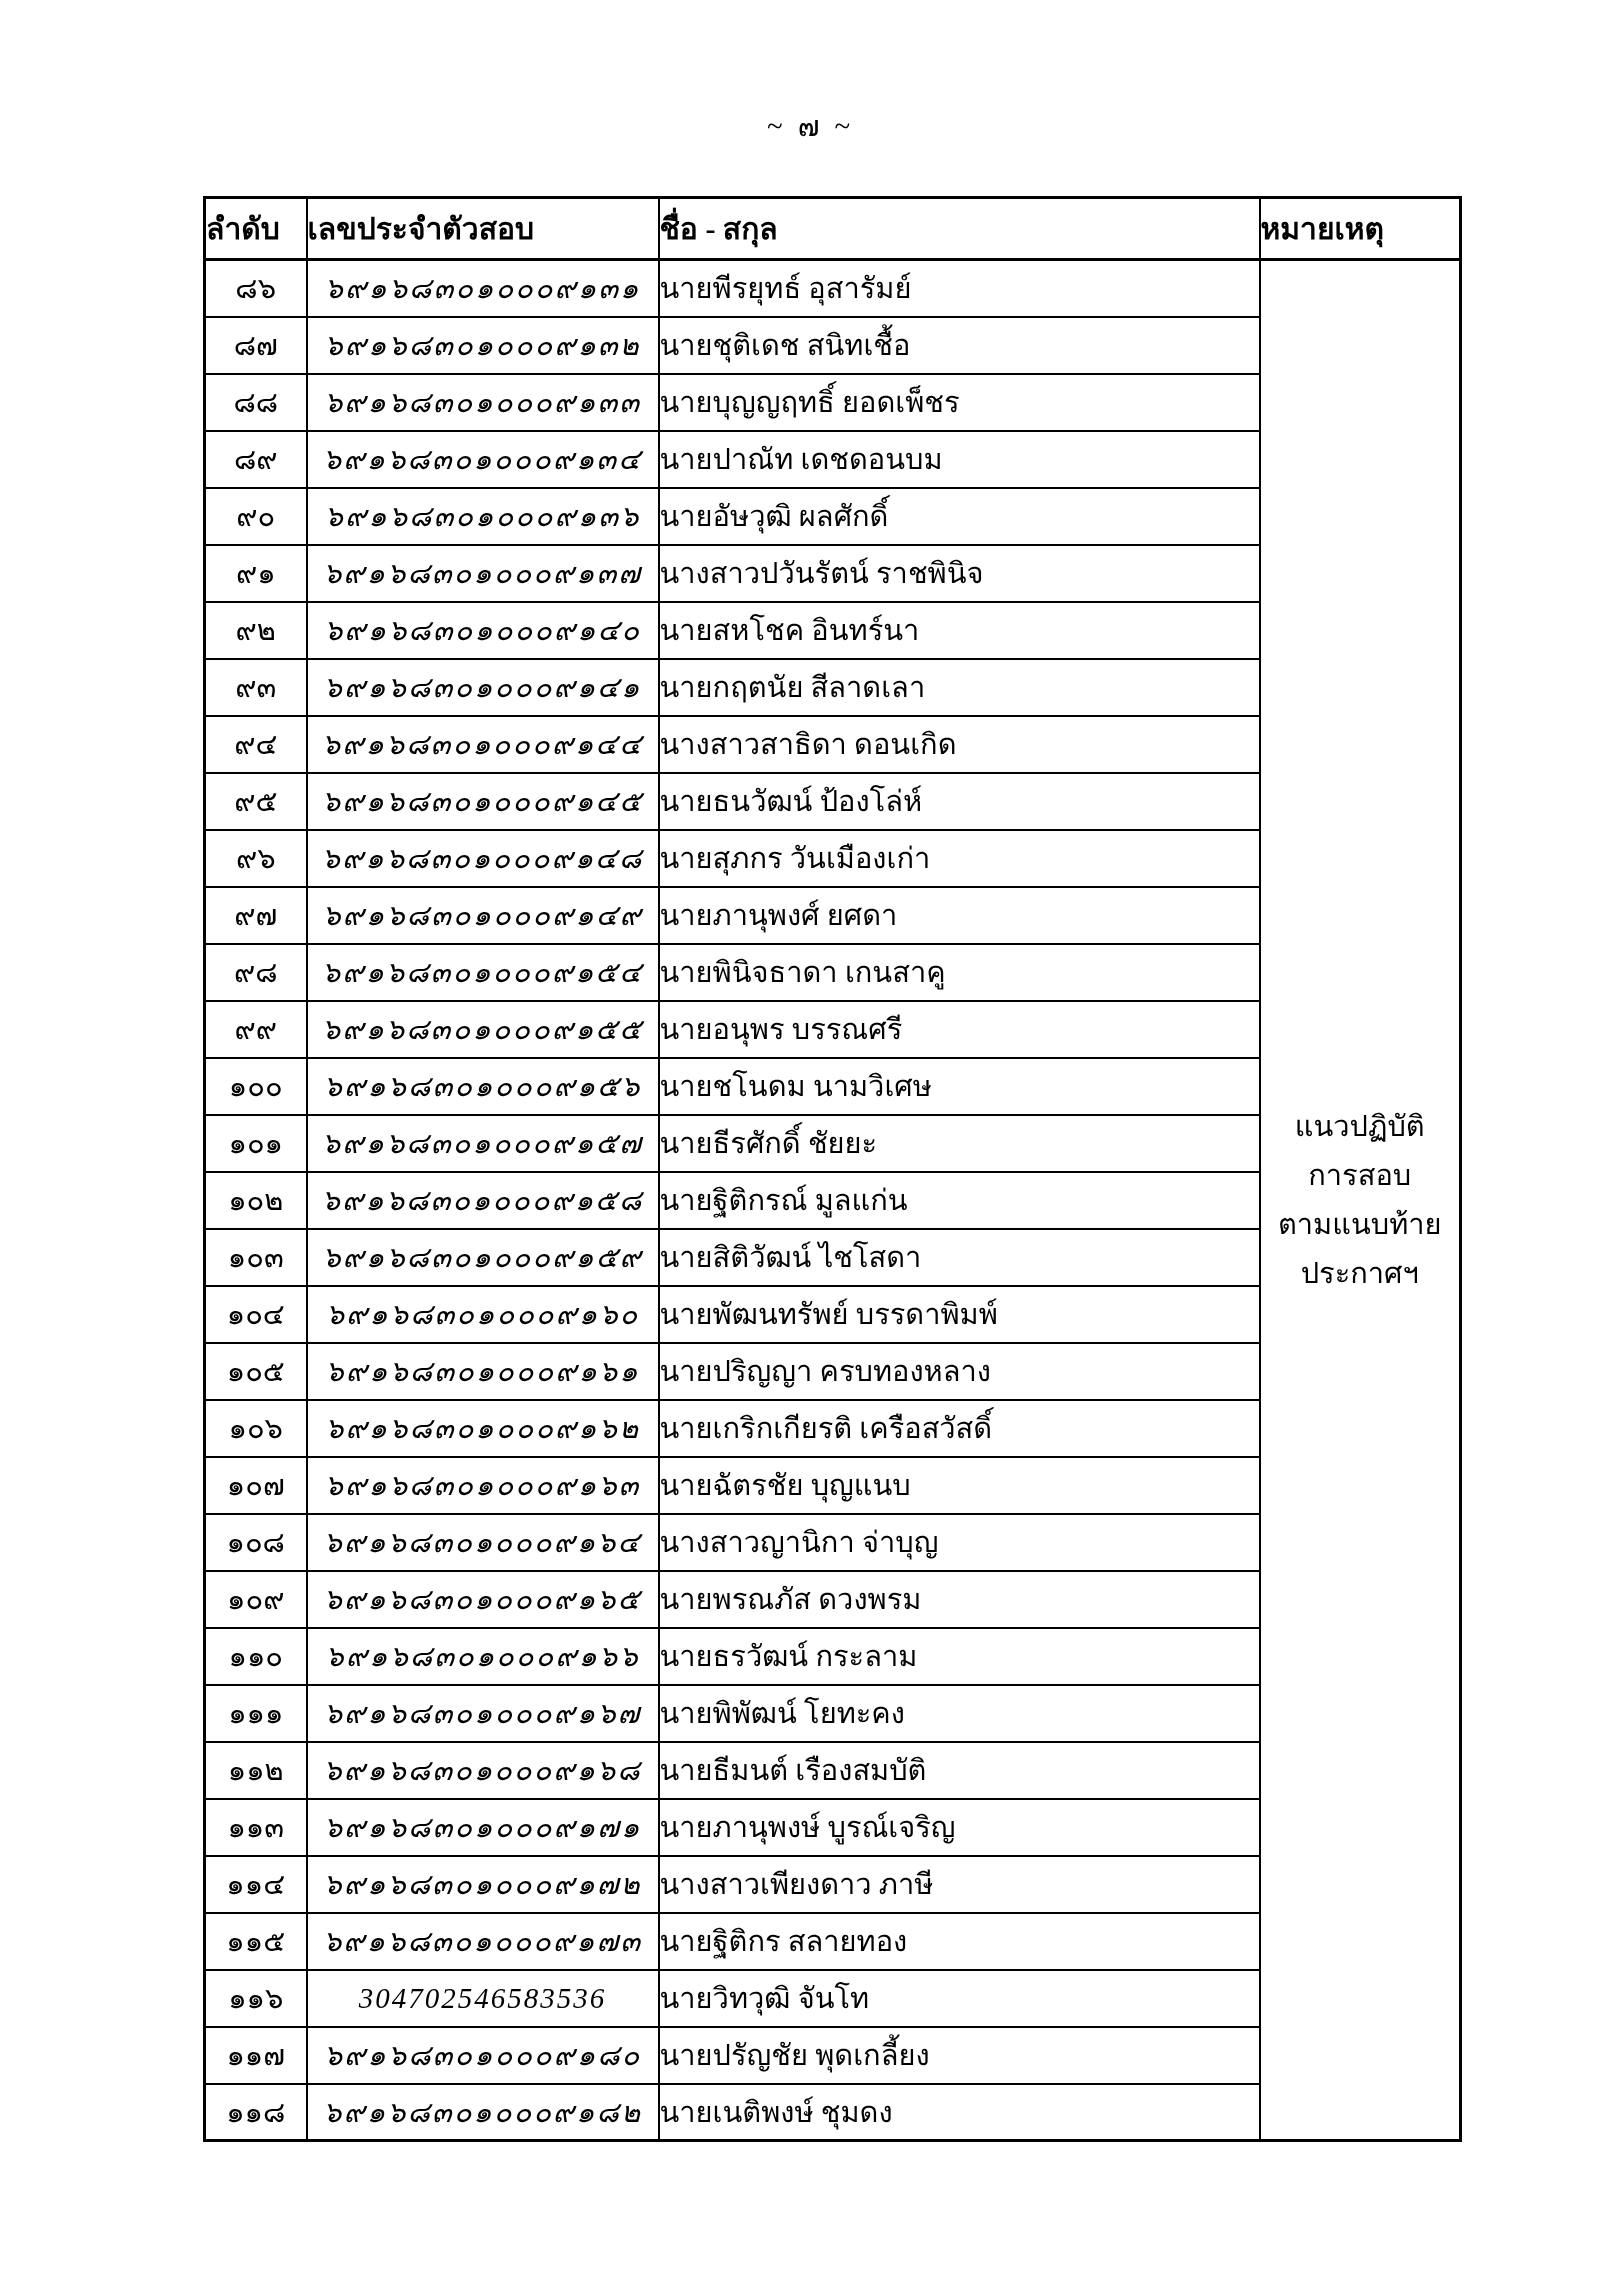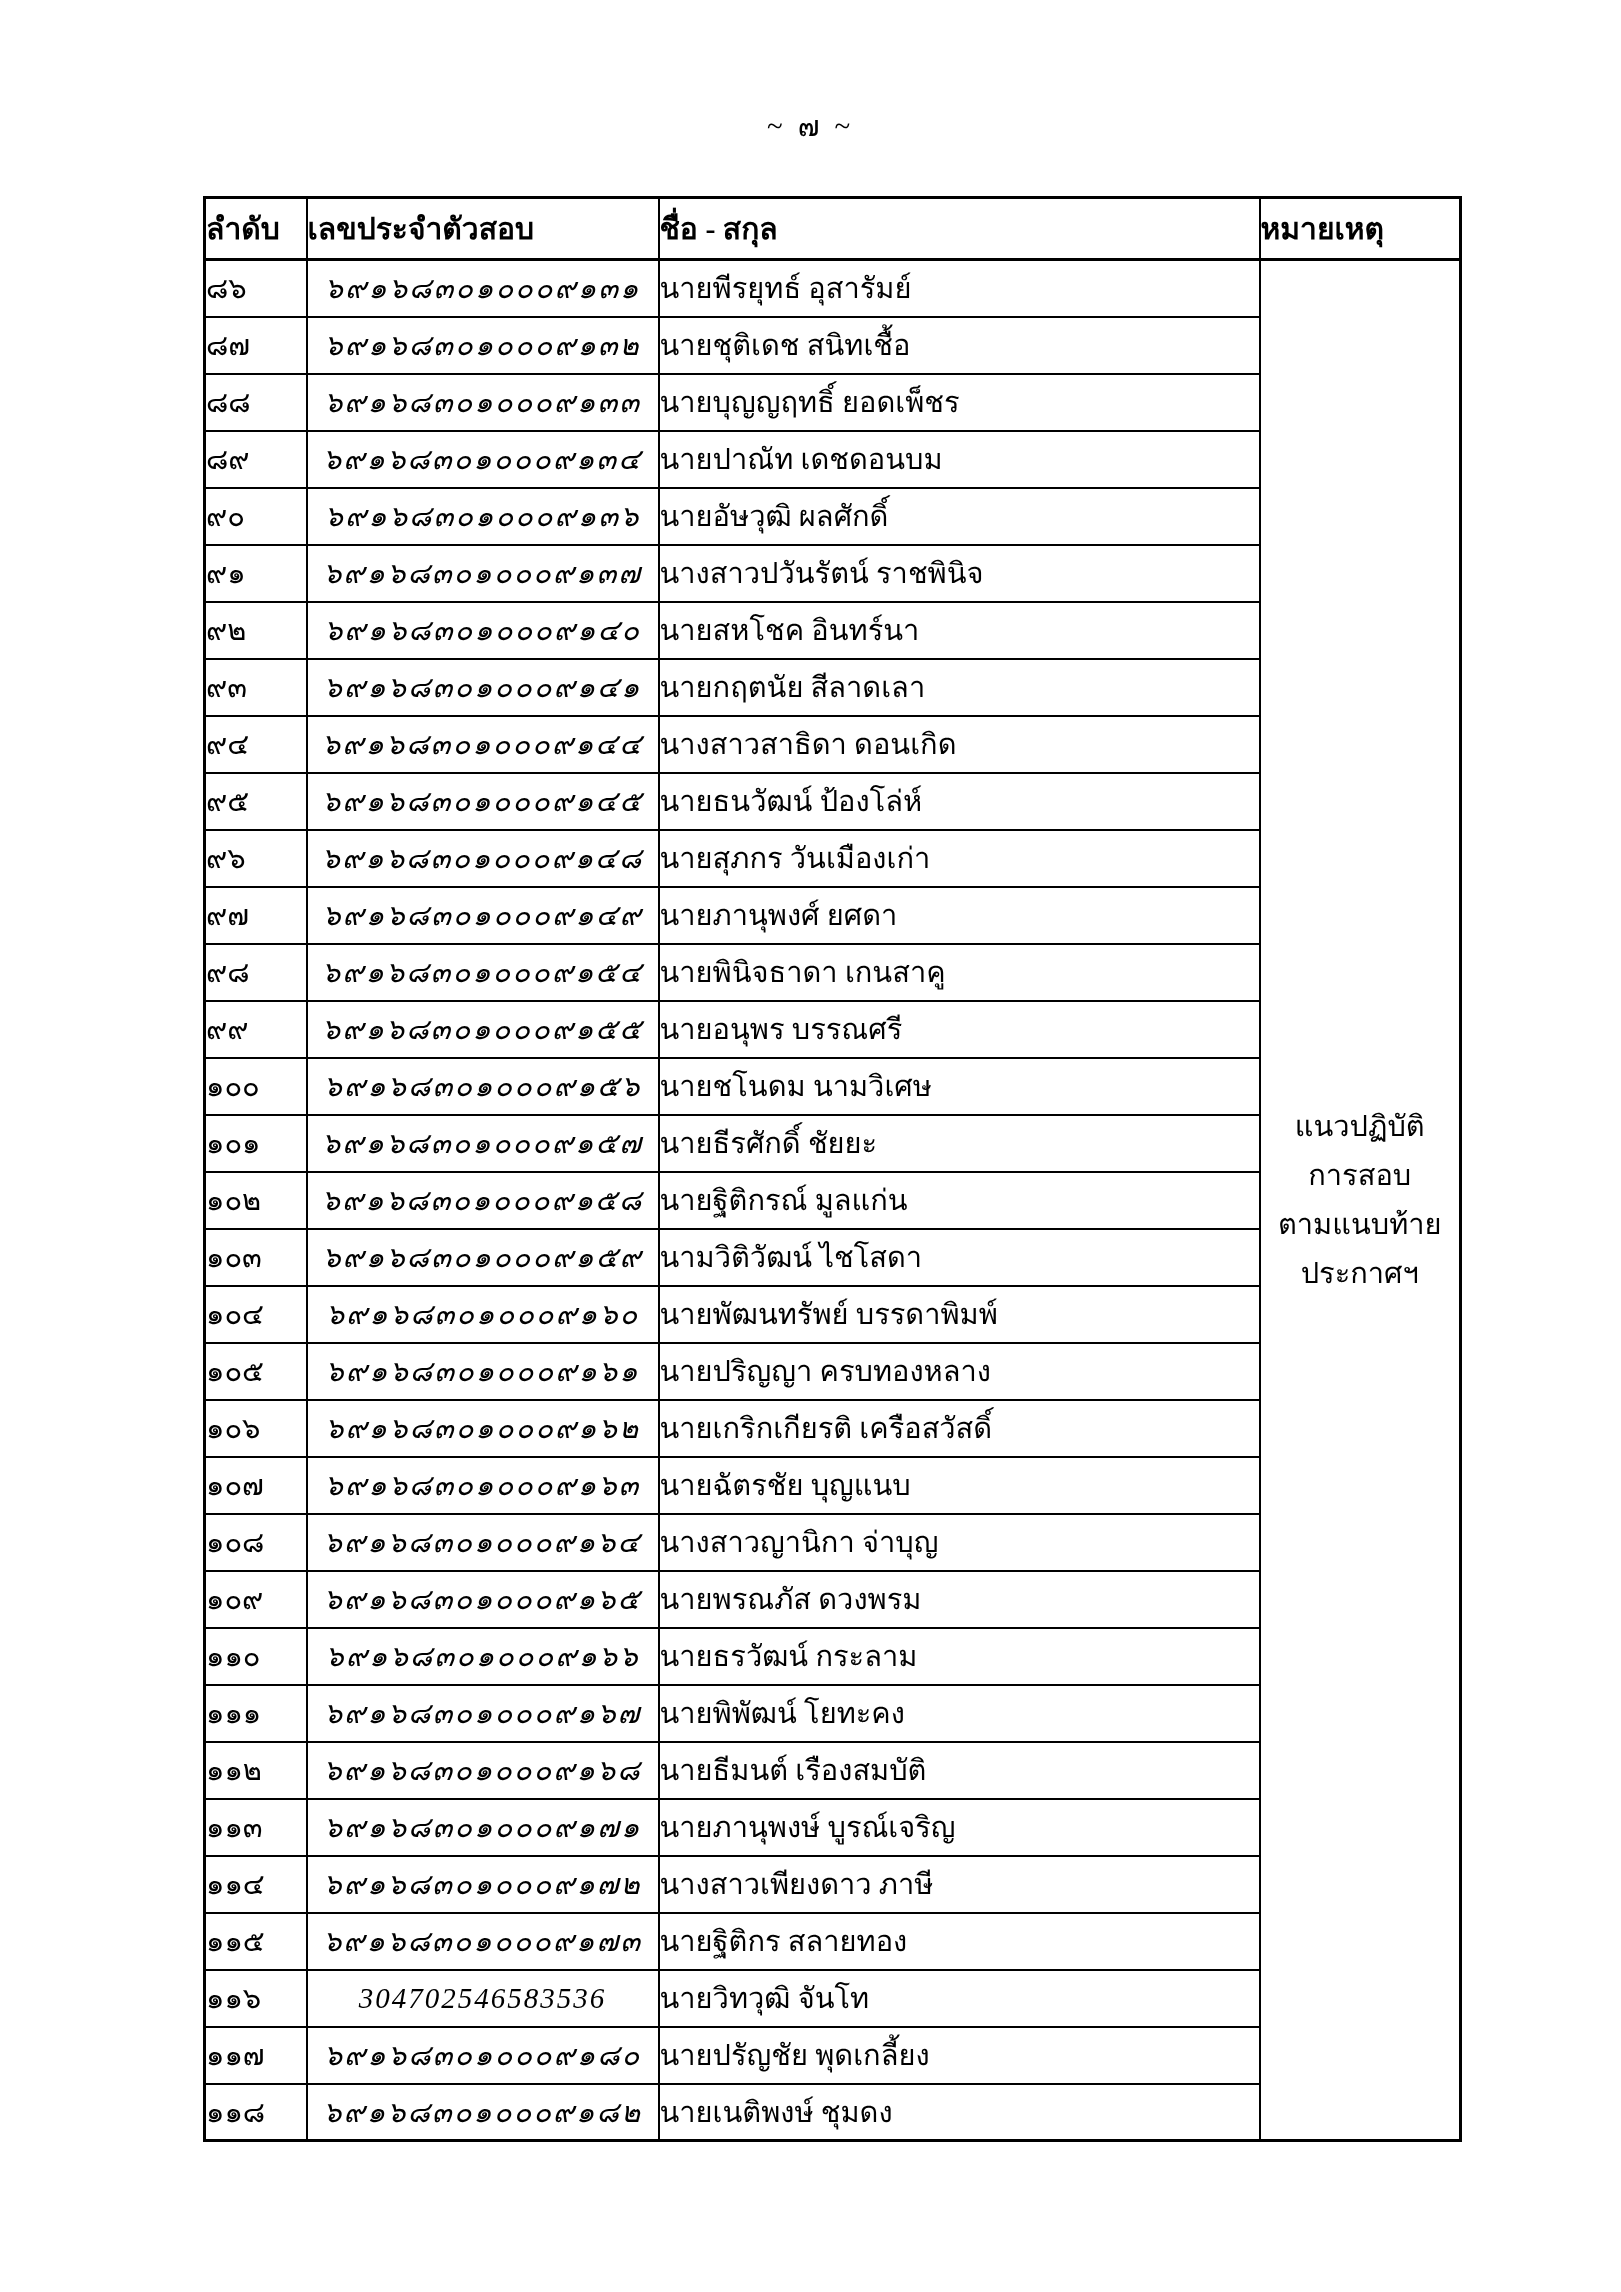--- a/index.html
+++ b/index.html
@@ -41,21 +41,21 @@
     font-size:30px;
     font-weight:bold;
     text-align:left;
     vertical-align:middle;
   }
   table.roster tbody tr{height:57px;}
   table.roster tbody td{
     font-size:29px;
     vertical-align:middle;
   }
-  td.col-order{text-align:left;}
+  td.col-order{text-align:center;}
   td.col-exam_id{text-align:center;letter-spacing:2px;font-style:italic;}
   td.col-name{text-align:left;padding-left:17.6px;}
   td.col-remark{
     vertical-align:top;
     text-align:center;
     padding:13.7px 5.9px 0 13.7px;
     line-height:49px;
   }
   td.col-remark div{white-space:nowrap;}
 </style>
@@ -169,21 +169,21 @@
           <td class="col-name">นายธีรศักดิ์ ชัยยะ</td>
         </tr>
         <tr>
           <td class="col-order">๑๐๒</td>
           <td class="col-exam_id">๖๙๑๖๘๓๐๑๐๐๐๙๑๕๘</td>
           <td class="col-name">นายฐิติกรณ์ มูลแก่น</td>
         </tr>
         <tr>
           <td class="col-order">๑๐๓</td>
           <td class="col-exam_id">๖๙๑๖๘๓๐๑๐๐๐๙๑๕๙</td>
-          <td class="col-name">นามวิติวัฒน์ ไชโสดา</td>
+          <td class="col-name">นายสิติวัฒน์ ไชโสดา</td>
         </tr>
         <tr>
           <td class="col-order">๑๐๔</td>
           <td class="col-exam_id">๖๙๑๖๘๓๐๑๐๐๐๙๑๖๐</td>
           <td class="col-name">นายพัฒนทรัพย์ บรรดาพิมพ์</td>
         </tr>
         <tr>
           <td class="col-order">๑๐๕</td>
           <td class="col-exam_id">๖๙๑๖๘๓๐๑๐๐๐๙๑๖๑</td>
           <td class="col-name">นายปริญญา ครบทองหลาง</td>

